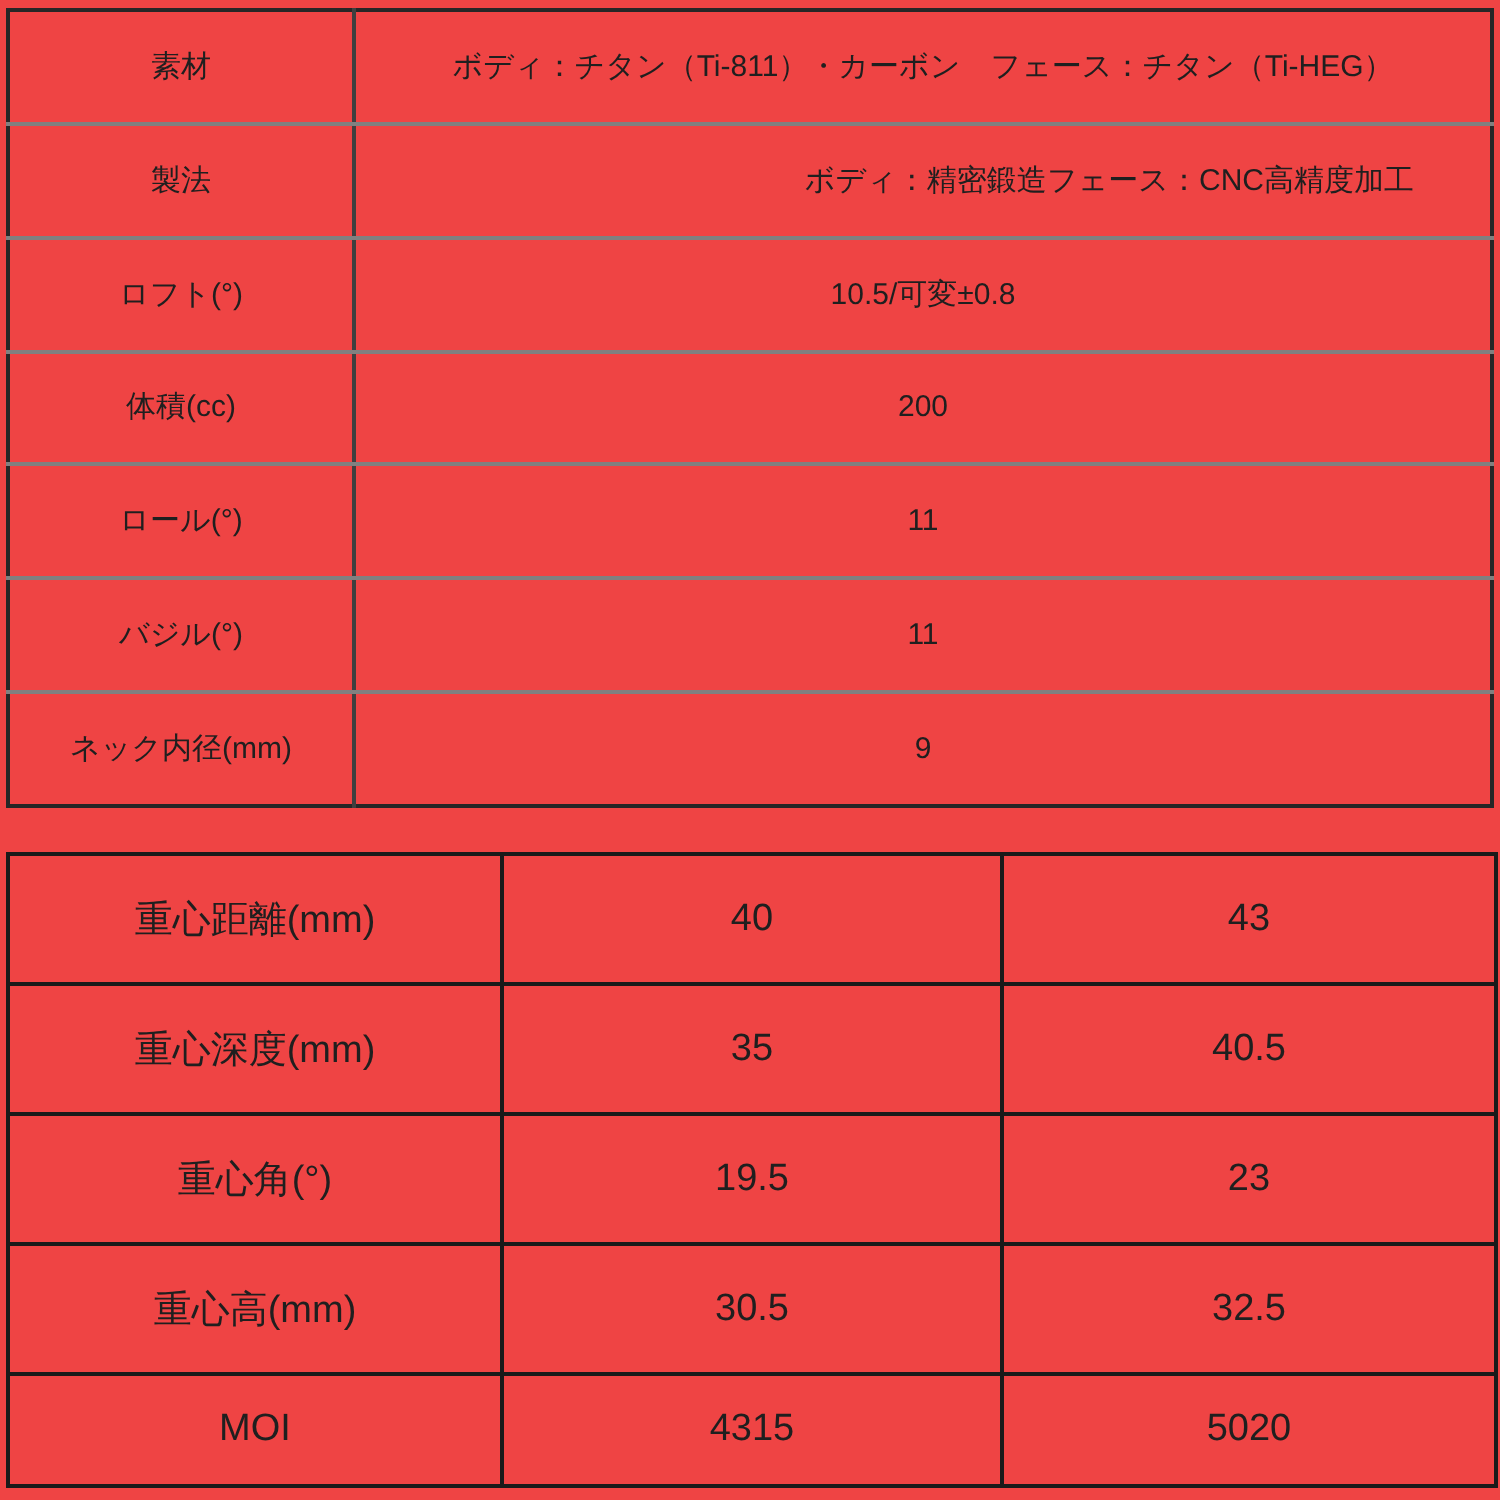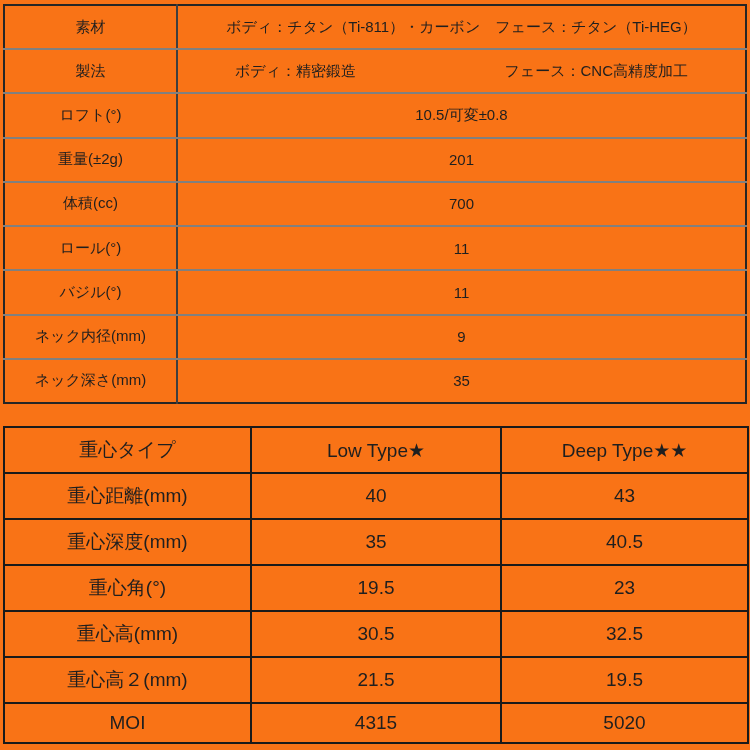--- a/index.html
+++ b/index.html
@@ -8,21 +8,21 @@
     width: 750px;
     height: 750px;
     background: #ffffff;
     font-family: "Liberation Sans", sans-serif;
     color: #1f1f1f;
   }
   .page {
     position: relative;
     width: 750px;
     height: 750px;
-    background: #f97316;
+    background: #ef4444;
   }
   
   table.spec {
     position: absolute;
     left: 3px;
     top: 4px;
     width: 744px;
     height: 400px;
     border-collapse: collapse;
     table-layout: fixed;
@@ -39,23 +39,23 @@
     overflow: hidden;
   }
   table.spec tr:last-child th, table.spec tr:last-child td {
     border-bottom: none;
   }
   table.spec th {
     border-right: 2px solid #3f3f3f;
   }
   .split-cell {
     display: flex;
-    justify-content: space-between;
+    justify-content: flex-end;
     align-items: center;
-    padding: 0 57px;
+    padding: 0 38px;
   }
   
   table.cg {
     position: absolute;
     left: 3px;
     top: 426px;
     width: 744px;
     height: 318px;
     border-collapse: collapse;
     table-layout: fixed;
@@ -94,58 +94,45 @@
             <span>ボディ：精密鍛造</span>
             <span>フェース：CNC高精度加工</span>
           </div>
         </td>
       </tr>
       <tr>
         <th>ロフト(°)</th>
         <td>10.5/可変±0.8</td>
       </tr>
       <tr>
-        <th>重量(±2g)</th>
-        <td>201</td>
-      </tr>
-      <tr>
         <th>体積(cc)</th>
-        <td>700</td>
+        <td>200</td>
       </tr>
       <tr>
         <th>ロール(°)</th>
         <td>11</td>
       </tr>
       <tr>
         <th>バジル(°)</th>
         <td>11</td>
       </tr>
       <tr>
         <th>ネック内径(mm)</th>
         <td>9</td>
       </tr>
-      <tr>
-        <th>ネック深さ(mm)</th>
-        <td>35</td>
-      </tr>
     </tbody>
   </table>
 
   <table class="cg">
     <colgroup>
       <col style="width:247px">
       <col style="width:250px">
       <col style="width:247px">
     </colgroup>
     <tbody>
-      <tr>
-        <th>重心タイプ</th>
-        <th>Low Type★</th>
-        <th>Deep Type★★</th>
-      </tr>
       <tr>
         <td>重心距離(mm)</td>
         <td>40</td>
         <td>43</td>
       </tr>
       <tr>
         <td>重心深度(mm)</td>
         <td>35</td>
         <td>40.5</td>
       </tr>
@@ -153,25 +140,20 @@
         <td>重心角(°)</td>
         <td>19.5</td>
         <td>23</td>
       </tr>
       <tr>
         <td>重心高(mm)</td>
         <td>30.5</td>
         <td>32.5</td>
       </tr>
       <tr>
-        <td>重心高２(mm)</td>
-        <td>21.5</td>
-        <td>19.5</td>
-      </tr>
-      <tr>
         <td>MOI</td>
         <td>4315</td>
         <td>5020</td>
       </tr>
     </tbody>
   </table>
 
 </div>
 
 </body></html>

